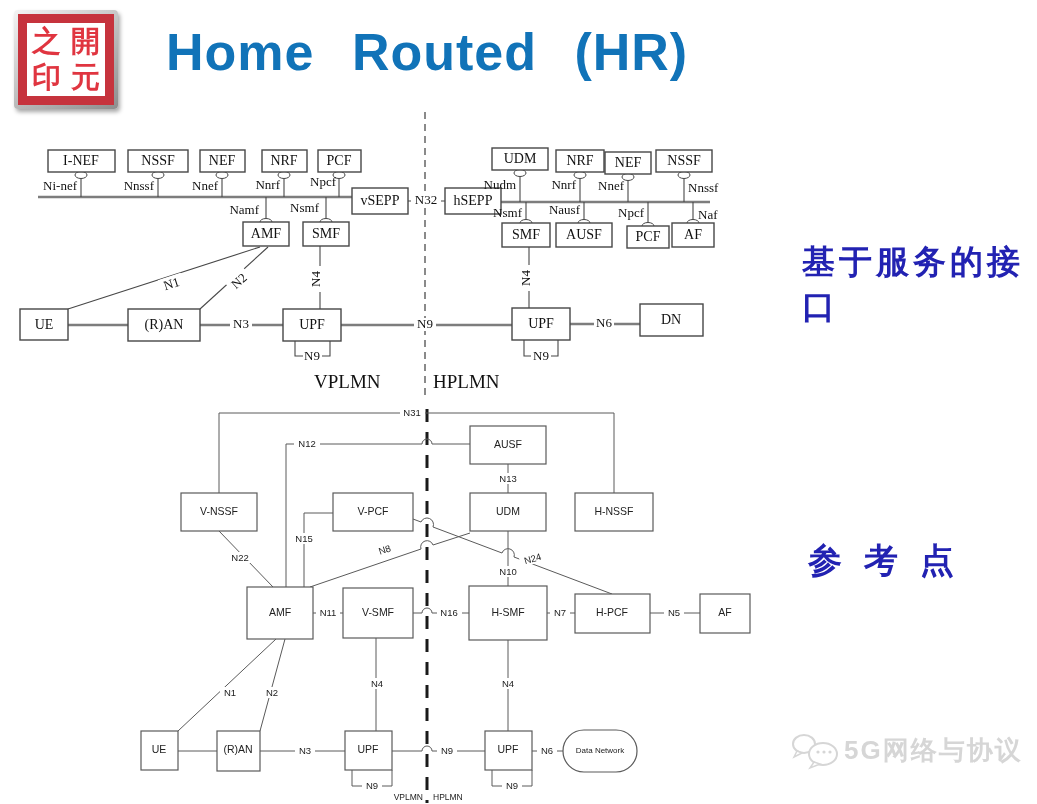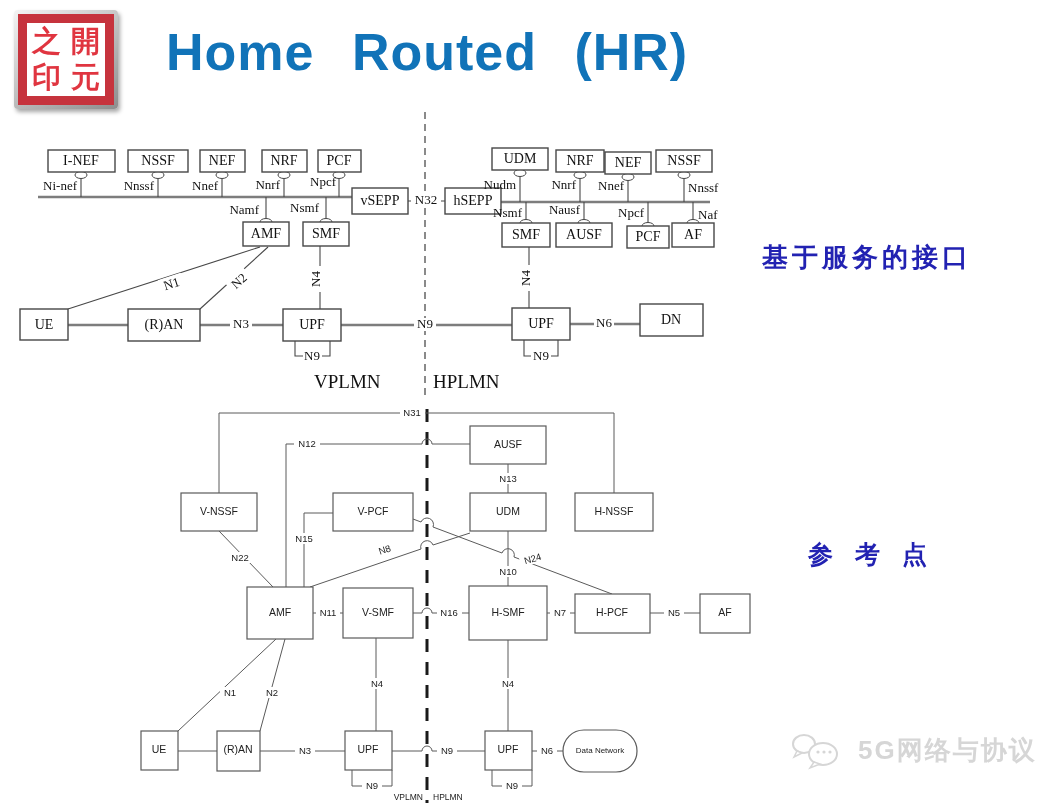--- a/index.html
+++ b/index.html
@@ -16,25 +16,25 @@
         display:flex;align-items:center;justify-content:center;box-sizing:border-box;padding:9px;}
   .seal-white{width:100%;height:100%;background:#fff;display:grid;
         grid-template-columns:1fr 1fr;grid-template-rows:1fr 1fr;
         align-items:center;justify-items:center;
         font-family:"Liberation Serif",serif;font-weight:bold;font-size:29px;color:#e03540;line-height:1;}
   
   .title{position:absolute;left:166px;top:22px;font-size:52px;font-weight:800;color:#1173b8;
          letter-spacing:1px;word-spacing:22px;font-family:"Liberation Sans",sans-serif;}
   
   .cn{position:absolute;color:#2222b2;font-family:"Liberation Serif",serif;font-weight:600;}
-  .cn-sbi{left:762px;top:240px;font-size:26px;letter-spacing:4px;}
-  .cn-rp{left:808px;top:538px;font-size:25px;letter-spacing:22px;}
+  .cn-sbi{left:802px;top:240px;font-size:33px;letter-spacing:4px;}
+  .cn-rp{left:808px;top:538px;font-size:34px;letter-spacing:22px;}
   
   .wm{position:absolute;left:790px;top:730px;display:flex;align-items:center;color:#d6d6d6;}
-  .wm-text{font-size:26px;font-weight:bold;letter-spacing:2px;margin-left:16px;
+  .wm-text{font-size:26px;font-weight:bold;letter-spacing:2px;margin-left:2px;
            font-family:"Liberation Sans",sans-serif;}
   
   svg.canvas{position:absolute;left:0;top:0;}
   .t-box{fill:#fff;stroke:#474747;stroke-width:1.4;}
   .t-line{stroke:#474747;stroke-width:1.1;fill:none;}
   .t-thick{stroke:#7d7d7d;stroke-width:2.4;fill:none;}
   .t-lbl{font:13px "Liberation Serif",serif;fill:#111;}
   .t-node{font:14px "Liberation Serif",serif;fill:#111;text-anchor:middle;}
   .t-big{font:19px "Liberation Serif",serif;fill:#111;}
   .lolli{fill:#fff;stroke:#474747;stroke-width:1;}

